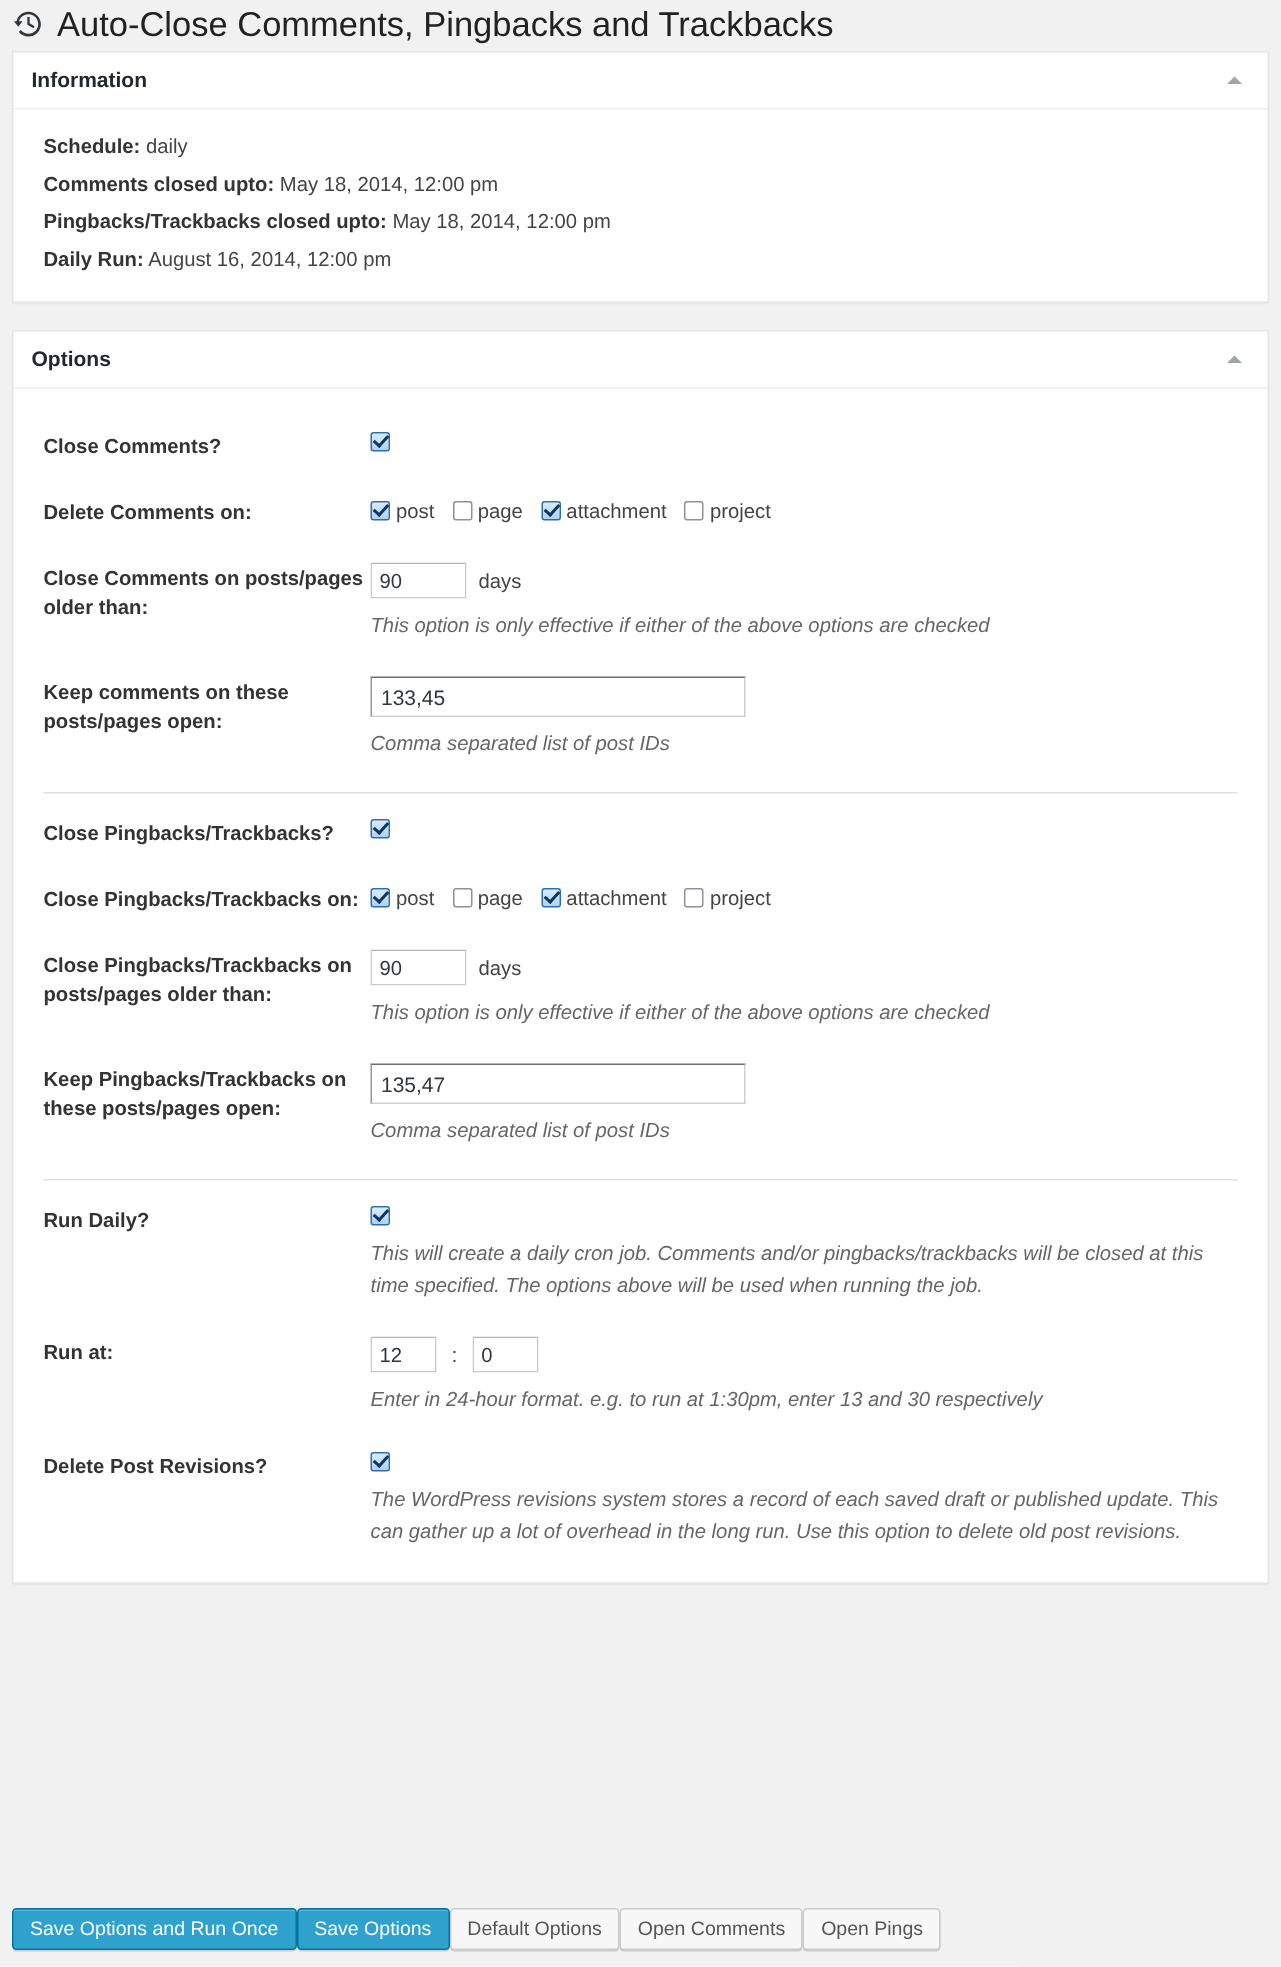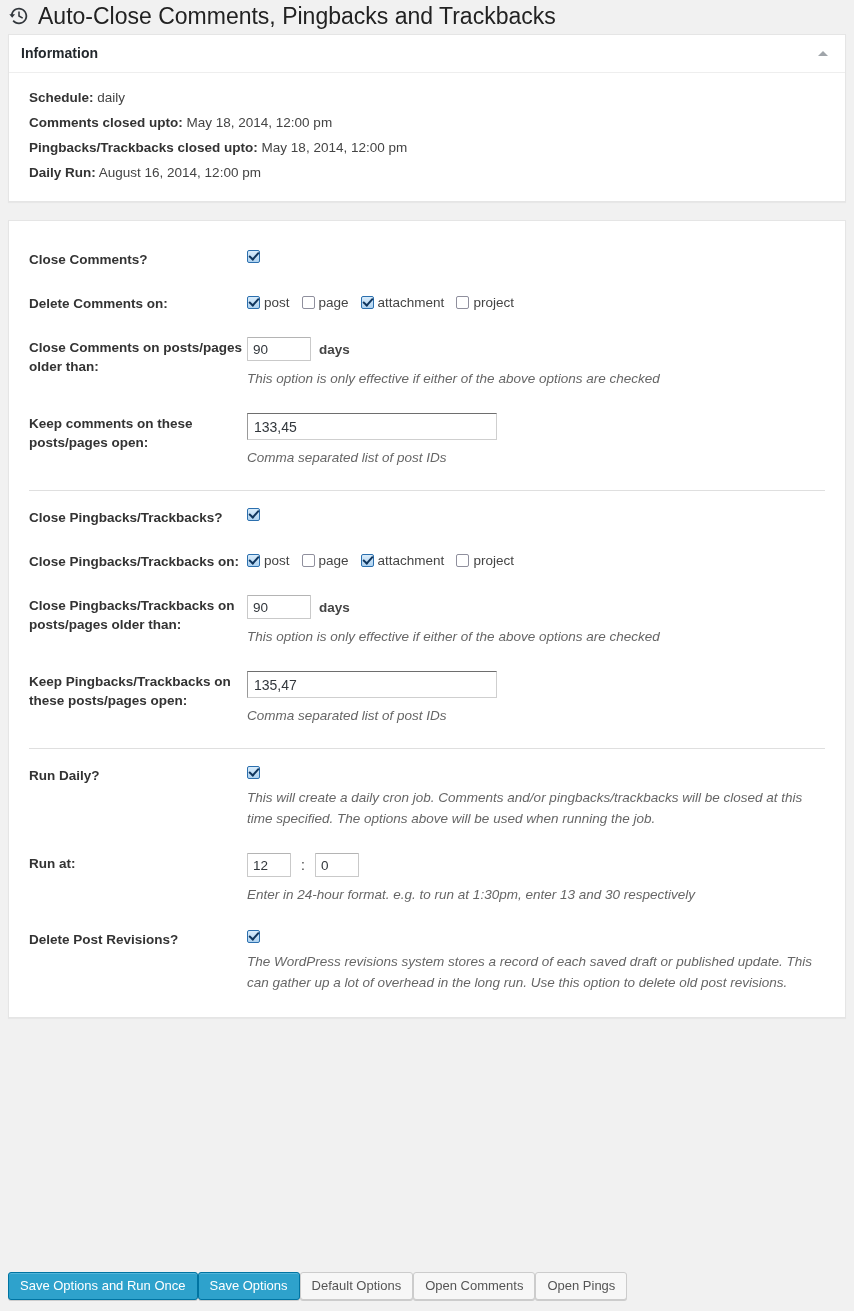--- a/index.html
+++ b/index.html
@@ -208,21 +208,20 @@
     width: 44px;
   }
   .colon {
     font-size: 14px;
     color: #444;
     padding: 0 2px;
   }
   .unit {
     font-size: 13.5px;
     color: #444;
-    font-weight: bold;
   }
   input.wide {
     width: 250px;
     height: 27px;
     box-sizing: border-box;
     padding: 3px 6px;
     font-family: "Liberation Sans", sans-serif;
     font-size: 14px;
     color: #32373c;
     background: #fff;
@@ -305,20 +304,26 @@
       </li>
       <li>
         <span class="k">Daily Run:</span>
         <span class="v">August 16, 2014, 12:00 pm</span>
       </li>
     </ul>
   </div>
 </div>
 
 <div class="panel">
+  <div class="panel-header">
+    <span class="panel-title">Options</span>
+    <span class="toggle-indicator">
+      <span class="tri"></span>
+    </span>
+  </div>
 
   <div class="opt-body">
 
     <div class="row">
       <div class="label">Close Comments?</div>
       <div class="field">
         <span class="cbx checked"></span>
       </div>
     </div>
 

